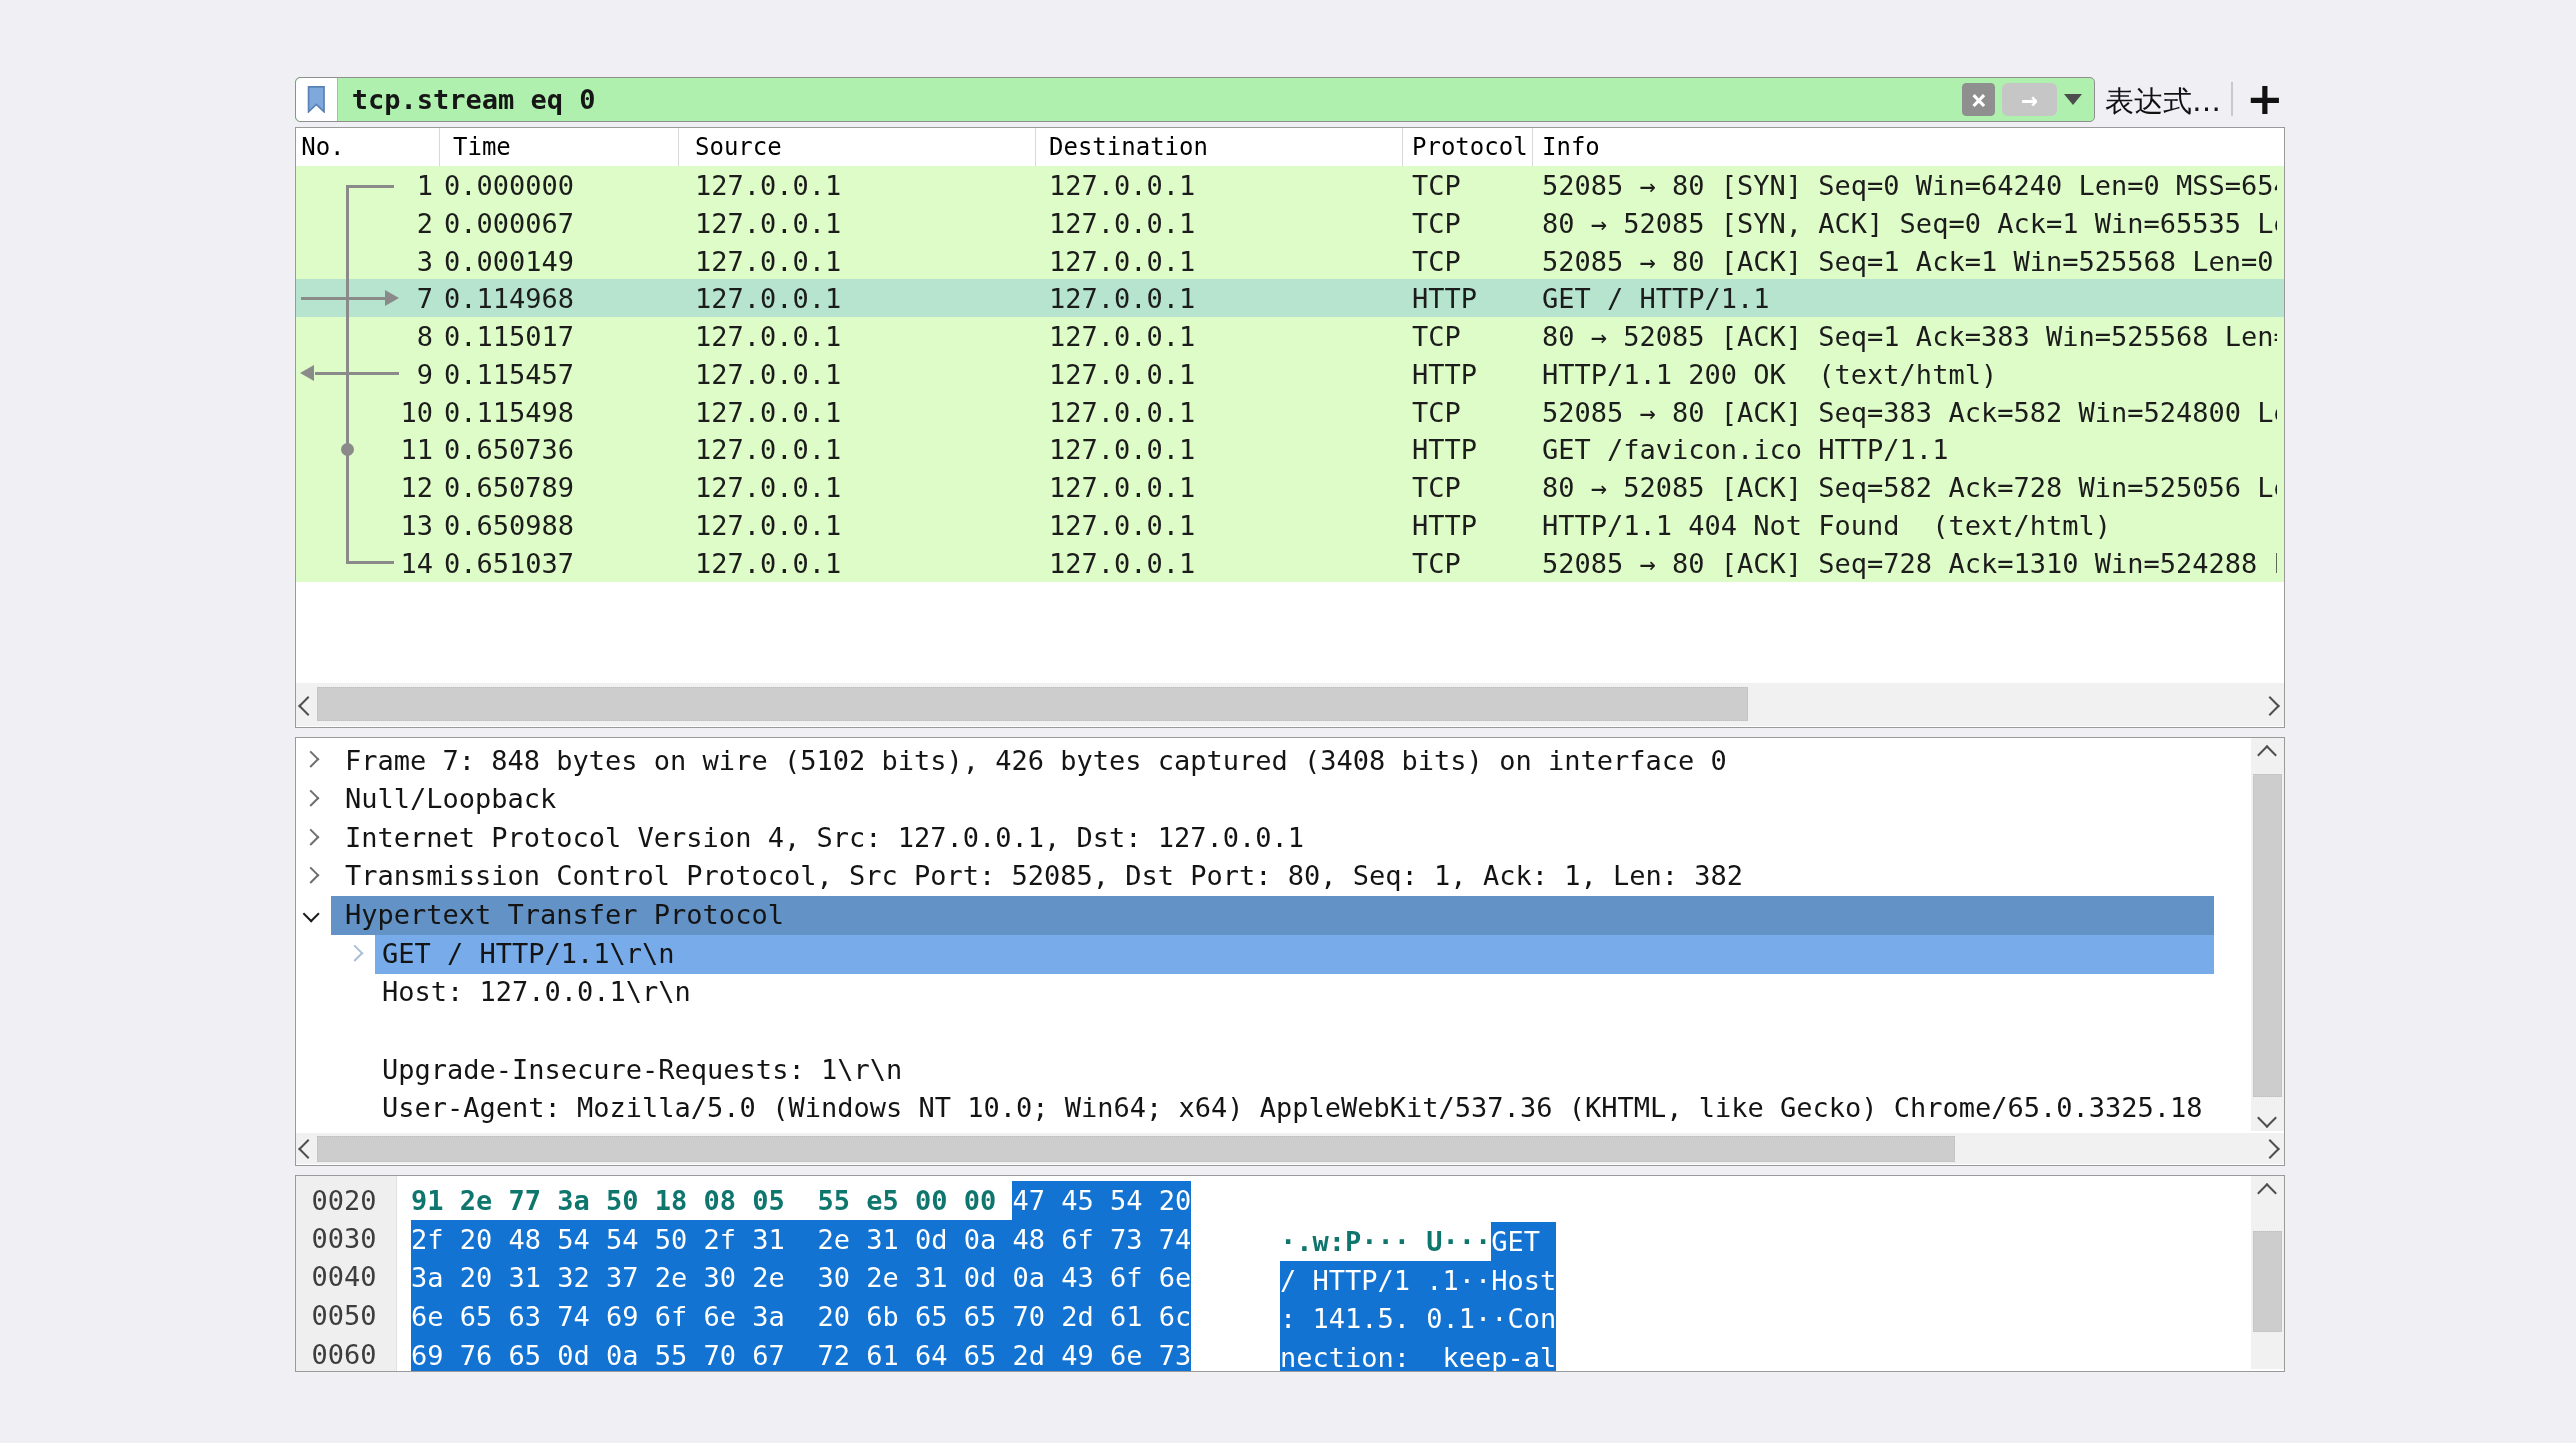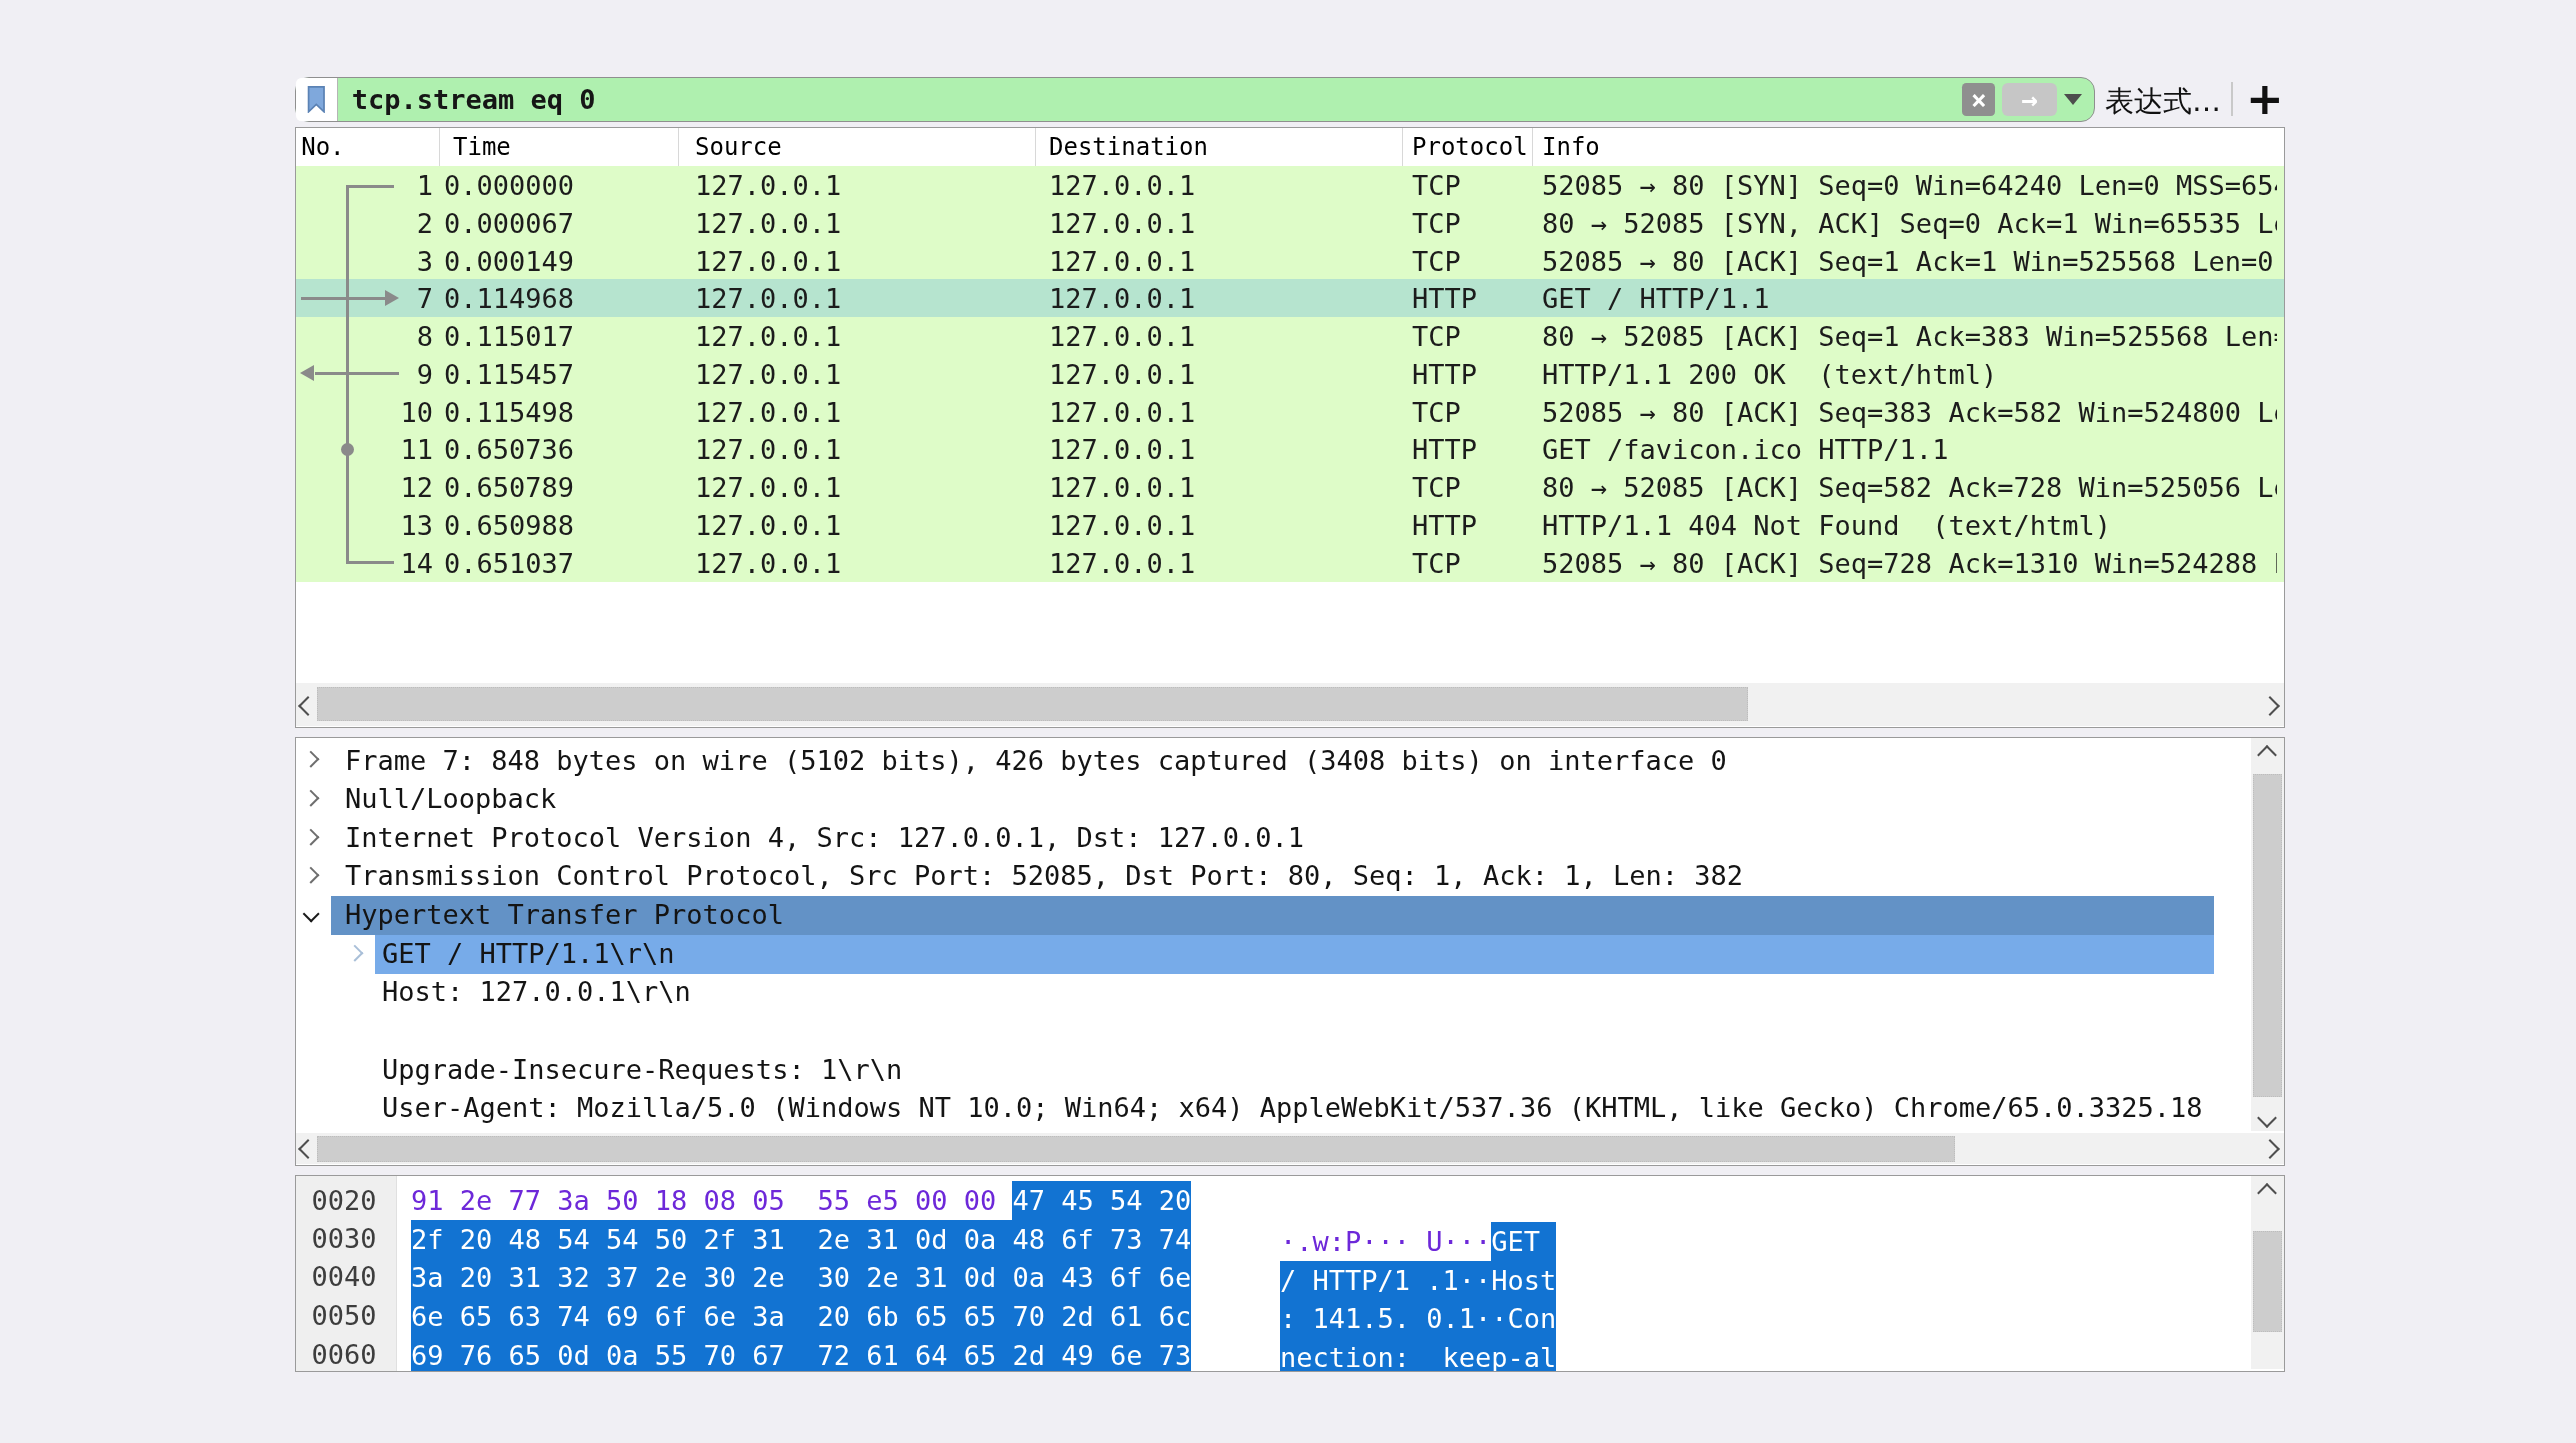--- a/index.html
+++ b/index.html
@@ -8,21 +8,21 @@
     background:#f0eff4;
     font-family:"DejaVu Sans Mono", monospace;
     color:#161616;
     overflow:hidden;
   }
   .abs { position:absolute; }
 
   
   .filter-field {
     left:295px; top:77px; width:1800px; height:45px;
-    background:#aff0af; border:1.7px solid #8f8f8f; border-radius:14px;
+    background:#aff0af; border:1.7px solid #8f8f8f; border-radius:5px;
     display:flex; align-items:center; box-sizing:border-box;
   }
   .bookmark-box {
     width:41px; height:100%; background:#ffffff; border-right:0.9px solid #b5b5b5;
     border-radius:5.2px 0 0 5.2px; display:flex; align-items:center; justify-content:center;
   }
   .filter-text {
     padding-left:13.7px; font-size:27px; font-weight:600; letter-spacing:0; white-space:pre;
     flex:1 1 auto; overflow:hidden;
   }
@@ -109,21 +109,21 @@
     background:#ffffff; border:1.7px solid #9a9a9a; box-sizing:border-box; overflow:hidden;
   }
   .offset-col { position:absolute; left:0; top:0; width:100px; height:100%; background:#efefef;
     border-right:0.9px solid #e0e0e0; }
   .hxrow { position:absolute; left:0; width:100%; height:39px; }
   .hxoff { position:absolute; left:15.5px; top:3.4px; font-size:27px; color:#3d3d3d; white-space:pre; }
   .hxhex, .hxascii { position:absolute; top:0; height:39px; white-space:nowrap; }
   .hxhex { left:115px; }
   .hxascii { left:984px;margin-top:41px; }
   .hseg { display:inline-block; height:39px; line-height:39px; font-size:27px; white-space:pre; vertical-align:top; }
-  .hseg.plain { color:#6d28d9; }
+  .hseg.plain { color:#0f766e;font-weight:bold; }
   .hseg.hsel { color:#ffffff; background:#1273d2; }
 
   svg { display:block; }
 </style>
 </head>
 <body>
 
 <div class="abs filter-field">
   <div class="bookmark-box">
     <span>

